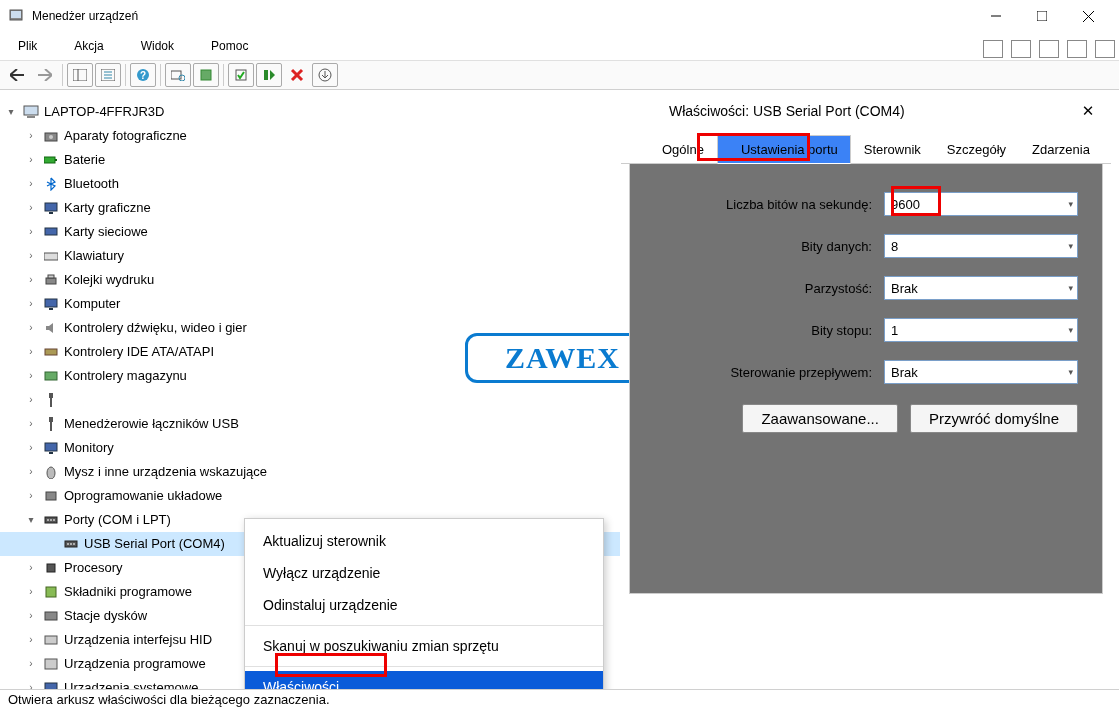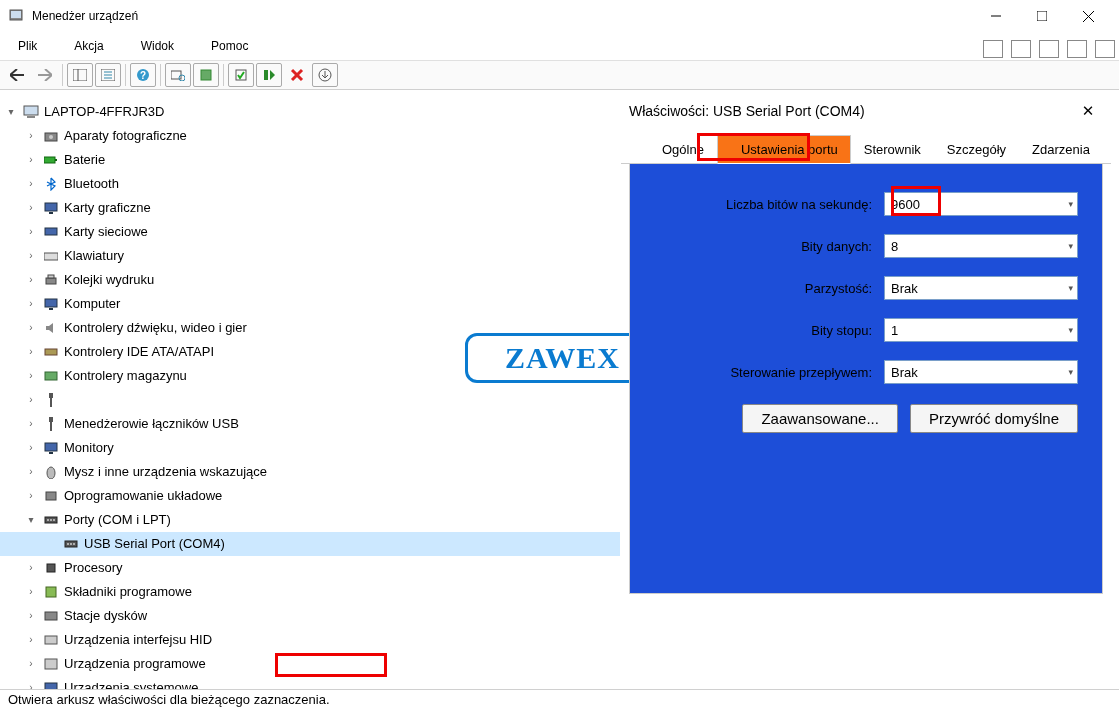--- a/index.html
+++ b/index.html
@@ -137,20 +137,21 @@
   }
   .properties-panel {
     position: absolute;
     right: 8px; top: 0px;
     width: 490px; bottom: 40px;
   }
   .prop-title-bar {
     display: flex; align-items: center;
     padding: 4px 8px;
     font-size: 14px;
+    margin-left: 40px;
   }
   .prop-title-bar .close-x {
     margin-left: auto; width: 30px; text-align: center;
     font-size: 15px;
   }
   .tabs {
     display: flex;
     border-bottom: 1px solid #ccc;
     padding-left: 28px;
     margin-top: 10px;
@@ -158,34 +159,34 @@
   .tabs .tab {
     padding: 6px 12px;
     font-size: 13px;
     border: 1px solid transparent;
     border-bottom: none;
     position: relative;
     top: 1px;
   }
   .tabs .tab.active {
     border-color: #ccc;
-    background: #f97316;
+    background: #3b82f6;
     border-bottom: 1px solid #fff;
     padding-left: 23px;
   }
   .tab-red-box {
     position: absolute; border: 3px solid #e00; pointer-events: none;
   }
   .tab-body {
     border-left: 1px solid #ccc;
     border-right: 1px solid #ccc;
     border-bottom: 1px solid #ccc;
     padding: 28px 24px 20px;
     margin: 0 8px 0 8px;
-    background: #1d4ed8;
+    background: #737373;
     height: 430px;
     position: relative;
   }
   .form-row {
     display: flex; align-items: center;
     margin-bottom: 18px;
   }
   .form-row label {
     width: 230px;
     text-align: right;
@@ -600,20 +601,29 @@
         <span class="icon">
           <svg width="14" height="12">
             <rect x="1" y="1" width="12" height="8" fill="#46a" stroke="#234"></rect>
           </svg>
         </span>
         <span>Urządzenia systemowe</span>
       </div>
 
   </div>
 
+  <div class="context-menu">
+    <div class="cm-item">Aktualizuj sterownik</div>
+    <div class="cm-item">Wyłącz urządzenie</div>
+    <div class="cm-item">Odinstaluj urządzenie</div>
+    <div class="cm-sep"></div>
+    <div class="cm-item">Skanuj w poszukiwaniu zmian sprzętu</div>
+    <div class="cm-sep"></div>
+    <div class="cm-item highlighted">Właściwości</div>
+  </div>
   <div class="red-box-menu" style="left:275px; top:555px; width:112px; height:24px;"></div>
 
   <div class="logo">
     <span>ZAWEX</span>
   </div>
 
   <div class="properties-panel">
     <div class="prop-title-bar">
       <span>Właściwości: USB Serial Port (COM4)</span>
       <span class="close-x">✕</span>

